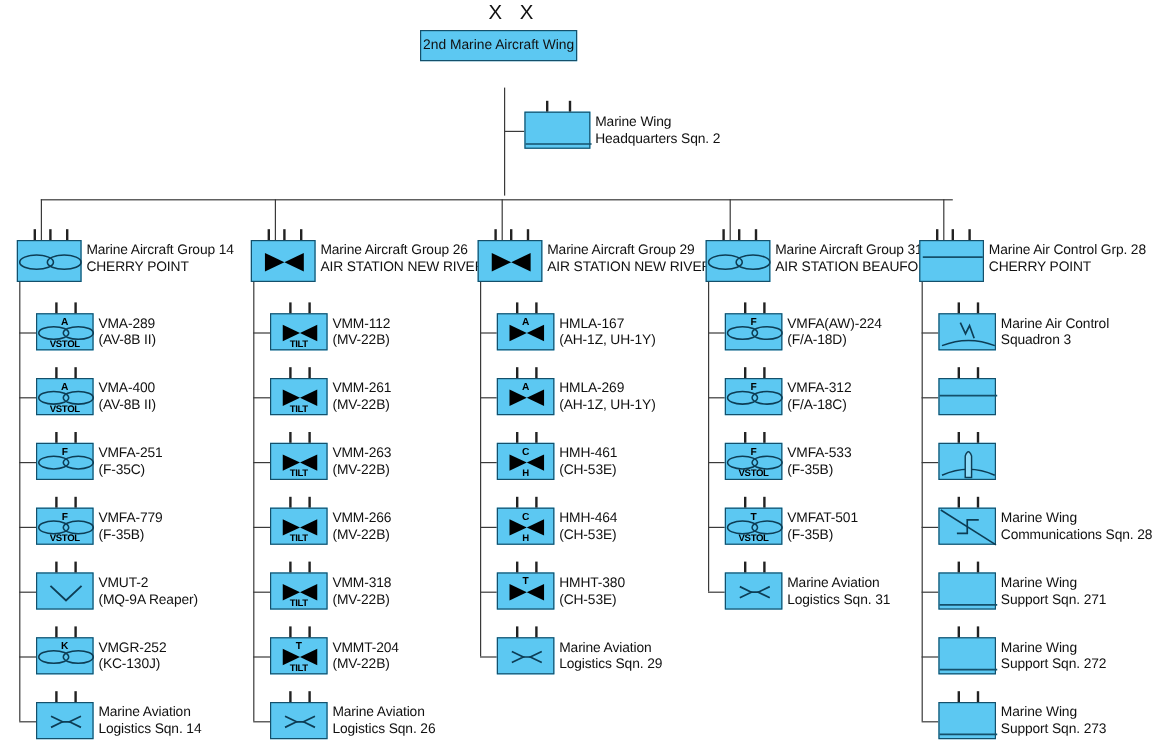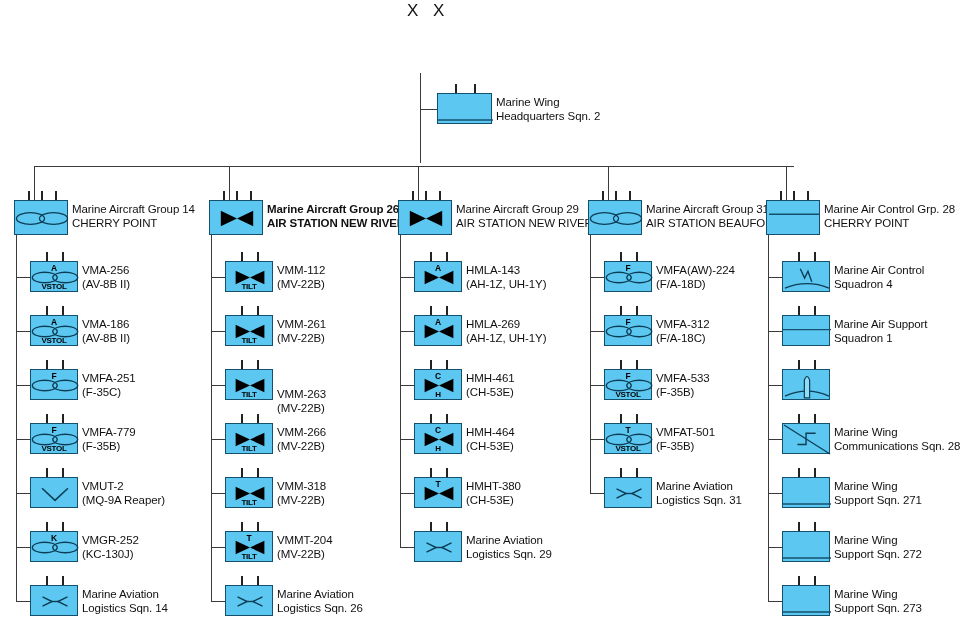--- a/index.html
+++ b/index.html
@@ -23,20 +23,23 @@
   .vstol{position:absolute;font-size:8px;font-weight:bold;color:#000;
          text-align:center;width:100%;left:0;letter-spacing:-0.3px;}
   .mini{position:absolute;font-size:8.5px;font-weight:bold;color:#000;
         text-align:center;width:100%;left:0;}
 </style>
 </head>
 <body>
 
 <div id="chart">
     <div class="xx" style="left: 407px; top: 1px;">X X</div>
+    <div class="topbox" style="left: 350px; top: 25px; width: 131px; height: 26px; background: rgb(92, 200, 242); border-color: rgb(20, 80, 107);">
+      <span>2nd Marine Aircraft Wing</span>
+    </div>
     <div class="line" style="left: 420px; top: 73px; width: 1.4px; height: 90px; background: rgb(58, 58, 58); position: absolute;"></div>
     <div class="line" style="left: 420px; top: 108.5px; width: 17px; height: 1.4px; background: rgb(58, 58, 58); position: absolute;"></div>
     <div class="sym" style="left: 437px; top: 93px; width: 55px; height: 31px; background: rgb(92, 200, 242); border-color: rgb(20, 80, 107);">
       <svg width="55" height="31" viewBox="0 0 55 31" class="glyph" style="position: absolute; left: 0px; top: 0px;">
         <line x1="0" y1="26" x2="55" y2="26" stroke="#14506b" stroke-width="1.4"></line>
       </svg>
     </div>
     <div class="ticks" style="left: 437px; top: 84px; width: 55px; height: 9px; position: absolute;">
       <div class="tick" style="left: 18px; top: 0px; height: 9px;"></div>
       <div class="tick" style="left: 37px; top: 0px; height: 9px;"></div>
@@ -67,37 +70,37 @@
           <ellipse cx="34.233599999999996" cy="15.5" rx="12.48" ry="5.2700000000000005" fill="none" stroke="#0d3d55" stroke-width="1.3"></ellipse>
         </g>
       </svg>
       <div class="mini" style="top: 1px;">A</div>
       <div class="vstol" style="bottom: 0px; top: auto; position: absolute;">VSTOL</div>
     </div>
     <div class="ticks" style="left: 30px; top: 252px; width: 48px; height: 9px; position: absolute;">
       <div class="tick" style="left: 16px; top: 0px; height: 9px;"></div>
       <div class="tick" style="left: 32px; top: 0px; height: 9px;"></div>
     </div>
-    <div class="lbl" style="left: 82px; top: 262.5px;"><span class="l1">VMA-256</span><span class="l2">(AV-8B II)</span></div>
+    <div class="lbl" style="left: 82px; top: 262.5px;"><span class="l1">VMA-289</span><span class="l2">(AV-8B II)</span></div>
     <div class="line" style="left: 16px; top: 330.5px; width: 14px; height: 1.4px; background: rgb(58, 58, 58); position: absolute;"></div>
     <div class="sym" style="left: 30px; top: 315px; width: 48px; height: 31px; background: rgb(92, 200, 242); border-color: rgb(20, 80, 107);">
       <svg width="48" height="31" viewBox="0 0 48 31" class="glyph" style="position: absolute; left: 0px; top: 0px;">
         <g>
           <ellipse cx="13.7664" cy="15.5" rx="12.48" ry="5.2700000000000005" fill="none" stroke="#0d3d55" stroke-width="1.3"></ellipse>
           <ellipse cx="34.233599999999996" cy="15.5" rx="12.48" ry="5.2700000000000005" fill="none" stroke="#0d3d55" stroke-width="1.3"></ellipse>
         </g>
       </svg>
       <div class="mini" style="top: 1px;">A</div>
       <div class="vstol" style="bottom: 0px; top: auto; position: absolute;">VSTOL</div>
     </div>
     <div class="ticks" style="left: 30px; top: 306px; width: 48px; height: 9px; position: absolute;">
       <div class="tick" style="left: 16px; top: 0px; height: 9px;"></div>
       <div class="tick" style="left: 32px; top: 0px; height: 9px;"></div>
     </div>
-    <div class="lbl" style="left: 82px; top: 316.5px;"><span class="l1">VMA-186</span><span class="l2">(AV-8B II)</span></div>
+    <div class="lbl" style="left: 82px; top: 316.5px;"><span class="l1">VMA-400</span><span class="l2">(AV-8B II)</span></div>
     <div class="line" style="left: 16px; top: 384.5px; width: 14px; height: 1.4px; background: rgb(58, 58, 58); position: absolute;"></div>
     <div class="sym" style="left: 30px; top: 369px; width: 48px; height: 31px; background: rgb(92, 200, 242); border-color: rgb(20, 80, 107);">
       <svg width="48" height="31" viewBox="0 0 48 31" class="glyph" style="position: absolute; left: 0px; top: 0px;">
         <g>
           <ellipse cx="13.7664" cy="15.5" rx="12.48" ry="5.2700000000000005" fill="none" stroke="#0d3d55" stroke-width="1.3"></ellipse>
           <ellipse cx="34.233599999999996" cy="15.5" rx="12.48" ry="5.2700000000000005" fill="none" stroke="#0d3d55" stroke-width="1.3"></ellipse>
         </g>
       </svg>
       <div class="mini" style="top: 1px;">F</div>
     </div>
@@ -166,21 +169,21 @@
       <svg width="54" height="35" viewBox="0 0 54 35" class="glyph" style="position: absolute; left: 0px; top: 0px;">
         <path d="M 10.8 9.8 L 27 17.5 L 10.8 25.2 Z" fill="#000"></path>
         <path d="M 43.2 9.8 L 27 17.5 L 43.2 25.2 Z" fill="#000"></path>
       </svg>
     </div>
     <div class="ticks" style="left: 209px; top: 191px; width: 54px; height: 9px; position: absolute;">
       <div class="tick" style="left: 14px; top: 0px; height: 9px;"></div>
       <div class="tick" style="left: 27px; top: 0px; height: 9px;"></div>
       <div class="tick" style="left: 41px; top: 0px; height: 9px;"></div>
     </div>
-    <div class="lbl" style="left: 267px; top: 202px; font-weight: bold;"><span>Marine Aircraft Group 26</span><span class="l2">AIR STATION NEW RIVER</span></div>
+    <div class="lbl" style="left: 267px; top: 202px;"><span>Marine Aircraft Group 26</span><span class="l2">AIR STATION NEW RIVER</span></div>
     <div class="line" style="left: 211px; top: 235px; width: 1.4px; height: 365.5px; background: rgb(58, 58, 58); position: absolute;"></div>
     <div class="line" style="left: 211px; top: 276.5px; width: 14px; height: 1.4px; background: rgb(58, 58, 58); position: absolute;"></div>
     <div class="sym" style="left: 225px; top: 261px; width: 48px; height: 31px; background: rgb(92, 200, 242); border-color: rgb(20, 80, 107);">
       <svg width="48" height="31" viewBox="0 0 48 31" class="glyph" style="position: absolute; left: 0px; top: 0px;">
         <path d="M 9.600000000000001 8.68 L 24 15.5 L 9.600000000000001 22.32 Z" fill="#000"></path>
         <path d="M 38.4 8.68 L 24 15.5 L 38.4 22.32 Z" fill="#000"></path>
       </svg>
       <div class="vstol" style="bottom: 0px; top: auto; position: absolute;">TILT</div>
     </div>
     <div class="ticks" style="left: 225px; top: 252px; width: 48px; height: 9px; position: absolute;">
@@ -206,21 +209,21 @@
       <svg width="48" height="31" viewBox="0 0 48 31" class="glyph" style="position: absolute; left: 0px; top: 0px;">
         <path d="M 9.600000000000001 8.68 L 24 15.5 L 9.600000000000001 22.32 Z" fill="#000"></path>
         <path d="M 38.4 8.68 L 24 15.5 L 38.4 22.32 Z" fill="#000"></path>
       </svg>
       <div class="vstol" style="bottom: 0px; top: auto; position: absolute;">TILT</div>
     </div>
     <div class="ticks" style="left: 225px; top: 360px; width: 48px; height: 9px; position: absolute;">
       <div class="tick" style="left: 16px; top: 0px; height: 9px;"></div>
       <div class="tick" style="left: 32px; top: 0px; height: 9px;"></div>
     </div>
-    <div class="lbl" style="left: 277px; top: 370.5px; margin-top: 16px;"><span class="l1">VMM-263</span><span class="l2">(MV-22B)</span></div>
+    <div class="lbl" style="left: 277px; top: 370.5px;"><span class="l1">VMM-263</span><span class="l2">(MV-22B)</span></div>
     <div class="line" style="left: 211px; top: 438.5px; width: 14px; height: 1.4px; background: rgb(58, 58, 58); position: absolute;"></div>
     <div class="sym" style="left: 225px; top: 423px; width: 48px; height: 31px; background: rgb(92, 200, 242); border-color: rgb(20, 80, 107);">
       <svg width="48" height="31" viewBox="0 0 48 31" class="glyph" style="position: absolute; left: 0px; top: 0px;">
         <path d="M 9.600000000000001 8.68 L 24 15.5 L 9.600000000000001 22.32 Z" fill="#000"></path>
         <path d="M 38.4 8.68 L 24 15.5 L 38.4 22.32 Z" fill="#000"></path>
       </svg>
       <div class="vstol" style="bottom: 0px; top: auto; position: absolute;">TILT</div>
     </div>
     <div class="ticks" style="left: 225px; top: 414px; width: 48px; height: 9px; position: absolute;">
       <div class="tick" style="left: 16px; top: 0px; height: 9px;"></div>
@@ -286,21 +289,21 @@
       <svg width="48" height="31" viewBox="0 0 48 31" class="glyph" style="position: absolute; left: 0px; top: 0px;">
         <path d="M 9.600000000000001 8.68 L 24 15.5 L 9.600000000000001 22.32 Z" fill="#000"></path>
         <path d="M 38.4 8.68 L 24 15.5 L 38.4 22.32 Z" fill="#000"></path>
       </svg>
       <div class="mini" style="top: 1px;">A</div>
     </div>
     <div class="ticks" style="left: 414px; top: 252px; width: 48px; height: 9px; position: absolute;">
       <div class="tick" style="left: 16px; top: 0px; height: 9px;"></div>
       <div class="tick" style="left: 32px; top: 0px; height: 9px;"></div>
     </div>
-    <div class="lbl" style="left: 466px; top: 262.5px;"><span class="l1">HMLA-143</span><span class="l2">(AH-1Z, UH-1Y)</span></div>
+    <div class="lbl" style="left: 466px; top: 262.5px;"><span class="l1">HMLA-167</span><span class="l2">(AH-1Z, UH-1Y)</span></div>
     <div class="line" style="left: 400px; top: 330.5px; width: 14px; height: 1.4px; background: rgb(58, 58, 58); position: absolute;"></div>
     <div class="sym" style="left: 414px; top: 315px; width: 48px; height: 31px; background: rgb(92, 200, 242); border-color: rgb(20, 80, 107);">
       <svg width="48" height="31" viewBox="0 0 48 31" class="glyph" style="position: absolute; left: 0px; top: 0px;">
         <path d="M 9.600000000000001 8.68 L 24 15.5 L 9.600000000000001 22.32 Z" fill="#000"></path>
         <path d="M 38.4 8.68 L 24 15.5 L 38.4 22.32 Z" fill="#000"></path>
       </svg>
       <div class="mini" style="top: 1px;">A</div>
     </div>
     <div class="ticks" style="left: 414px; top: 306px; width: 48px; height: 9px; position: absolute;">
       <div class="tick" style="left: 16px; top: 0px; height: 9px;"></div>
@@ -469,32 +472,31 @@
     <div class="sym" style="left: 782px; top: 261px; width: 48px; height: 31px; background: rgb(92, 200, 242); border-color: rgb(20, 80, 107);">
       <svg width="48" height="31" viewBox="0 0 48 31" class="glyph" style="position: absolute; left: 0px; top: 0px;">
         <path d="M 17.28 6.8199999999999985 L 21.6 16.12 L 24.96 9.3 L 28.8 19.84" fill="none" stroke="#0d3d55" stroke-width="1.4" stroke-linejoin="miter"></path>
         <path d="M 2 26.04 Q 24 17.36 46 26.04" fill="none" stroke="#0d3d55" stroke-width="1.3"></path>
       </svg>
     </div>
     <div class="ticks" style="left: 782px; top: 252px; width: 48px; height: 9px; position: absolute;">
       <div class="tick" style="left: 16px; top: 0px; height: 9px;"></div>
       <div class="tick" style="left: 32px; top: 0px; height: 9px;"></div>
     </div>
-    <div class="lbl" style="left: 834px; top: 262.5px;"><span class="l1">Marine Air Control</span><span class="l2">Squadron 4</span></div>
+    <div class="lbl" style="left: 834px; top: 262.5px;"><span class="l1">Marine Air Control</span><span class="l2">Squadron 3</span></div>
     <div class="line" style="left: 768px; top: 330.5px; width: 14px; height: 1.4px; background: rgb(58, 58, 58); position: absolute;"></div>
     <div class="sym" style="left: 782px; top: 315px; width: 48px; height: 31px; background: rgb(92, 200, 242); border-color: rgb(20, 80, 107);">
       <svg width="48" height="31" viewBox="0 0 48 31" class="glyph" style="position: absolute; left: 0px; top: 0px;">
         <line x1="0" y1="13.64" x2="48" y2="13.64" stroke="#14506b" stroke-width="1.4"></line>
       </svg>
     </div>
     <div class="ticks" style="left: 782px; top: 306px; width: 48px; height: 9px; position: absolute;">
       <div class="tick" style="left: 16px; top: 0px; height: 9px;"></div>
       <div class="tick" style="left: 32px; top: 0px; height: 9px;"></div>
     </div>
-    <div class="lbl" style="left: 834px; top: 316.5px;"><span class="l1">Marine Air Support</span><span class="l2">Squadron 1</span></div>
     <div class="line" style="left: 768px; top: 384.5px; width: 14px; height: 1.4px; background: rgb(58, 58, 58); position: absolute;"></div>
     <div class="sym" style="left: 782px; top: 369px; width: 48px; height: 31px; background: rgb(92, 200, 242); border-color: rgb(20, 80, 107);">
       <svg width="48" height="31" viewBox="0 0 48 31" class="glyph" style="position: absolute; left: 0px; top: 0px;">
         <path d="M 2 26.04 Q 24 16.12 46 26.04" fill="none" stroke="#0d3d55" stroke-width="1.3"></path>
         <path d="M 21.36 27.9 L 21.36 9.92 Q 24 3.0999999999999996 26.64 9.92 L 26.64 27.9 Z" fill="#8fdcf8" stroke="#0d3d55" stroke-width="1.2"></path>
       </svg>
     </div>
     <div class="ticks" style="left: 782px; top: 360px; width: 48px; height: 9px; position: absolute;">
       <div class="tick" style="left: 16px; top: 0px; height: 9px;"></div>
       <div class="tick" style="left: 32px; top: 0px; height: 9px;"></div>

